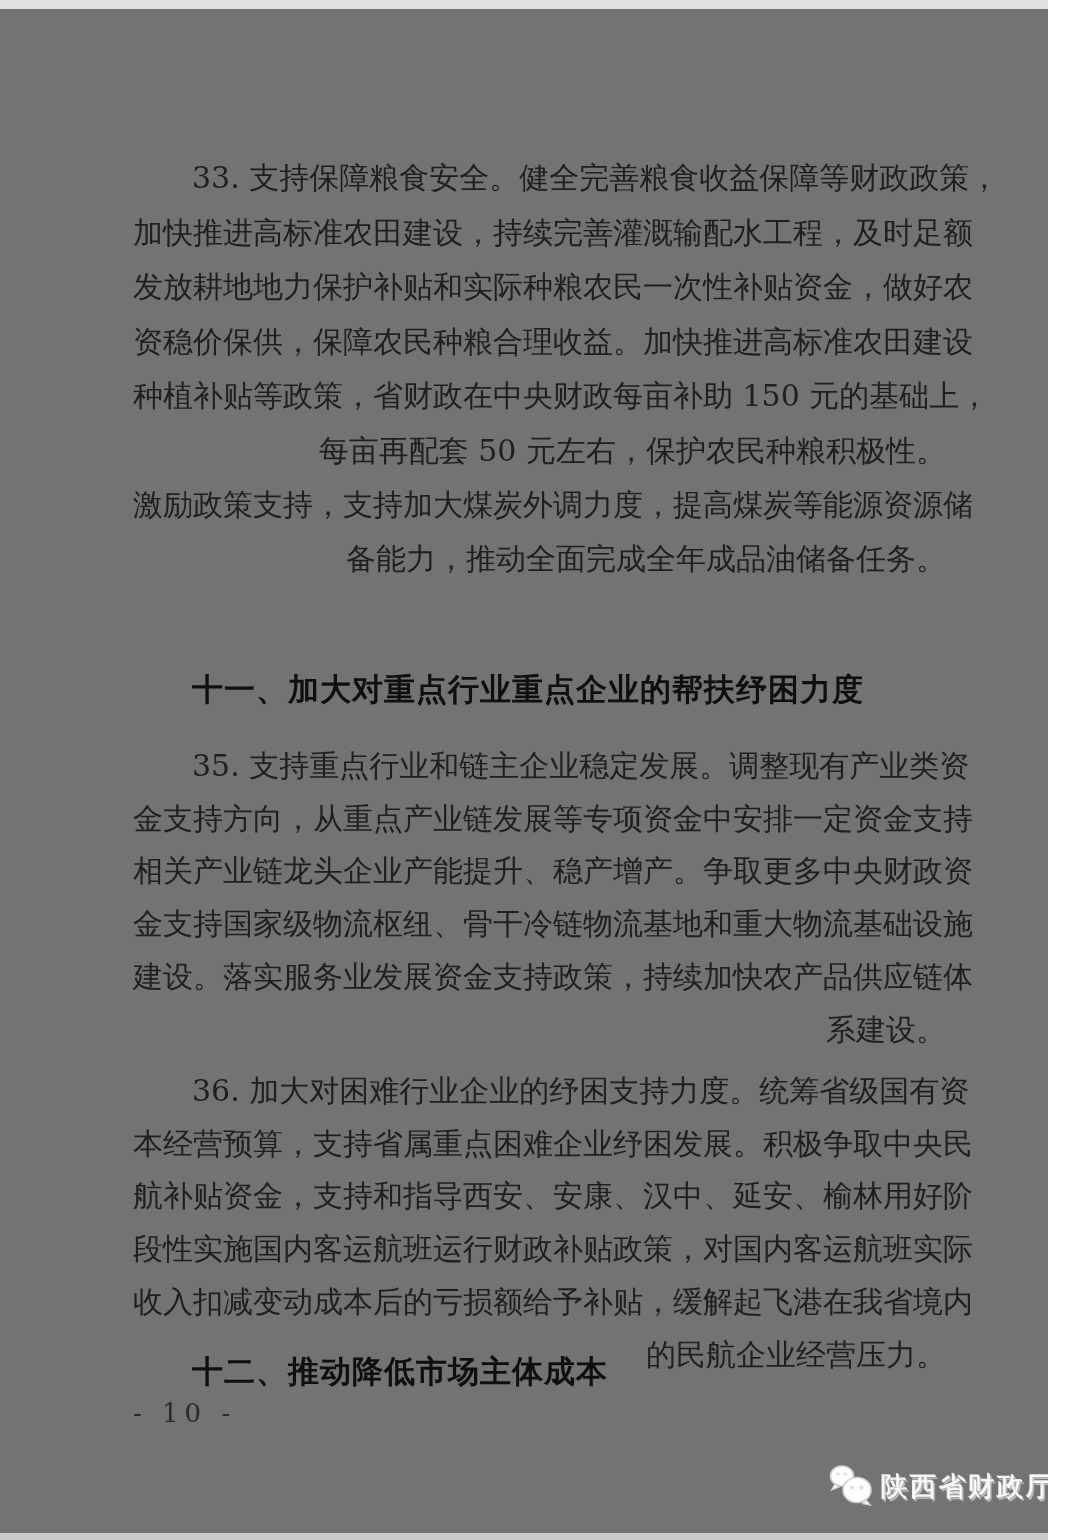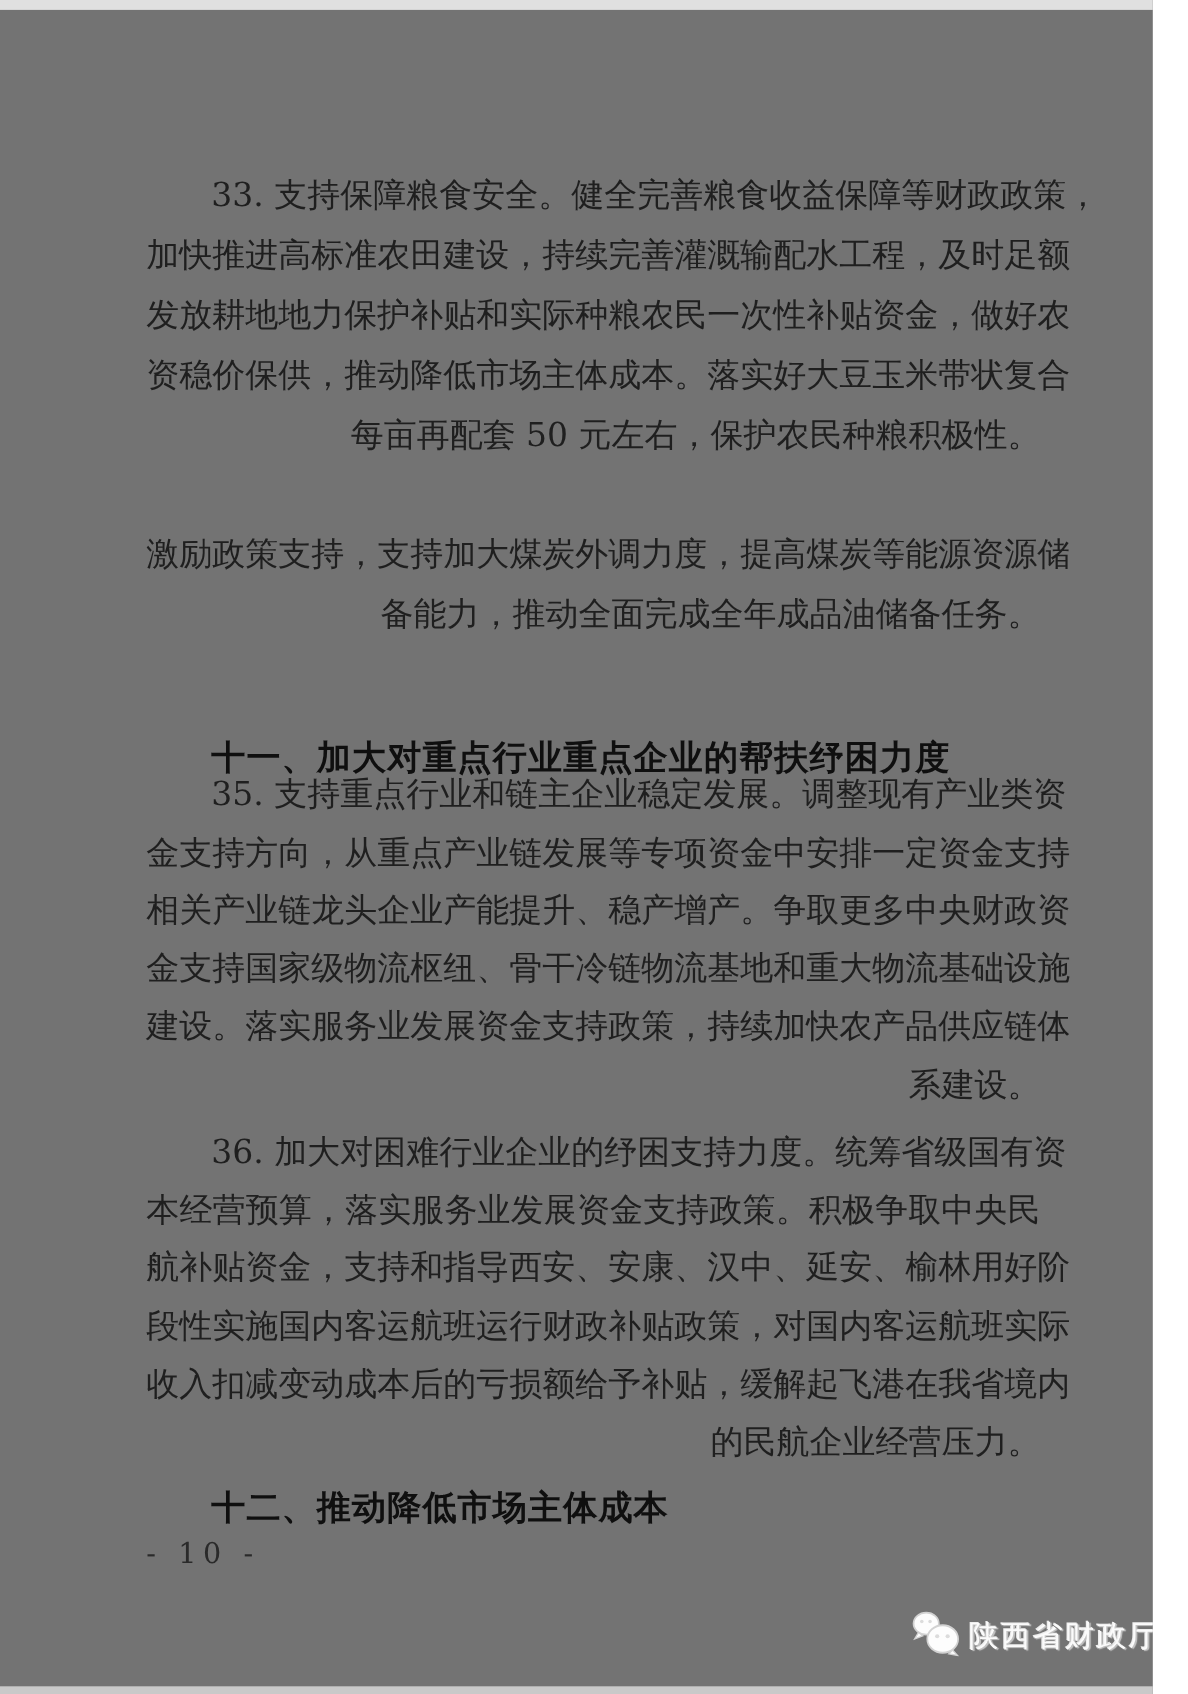--- a/index.html
+++ b/index.html
@@ -25,21 +25,21 @@
   .para {
     position: absolute;
     left: 133px;
     width: 813px;
     font-size: 30px;
     line-height: 54.6px;
     color: #1f1f1f;
     text-justify: inter-character;
   }
   .para.lh53 { line-height: 53.5px; }
-  .para.lh52 { line-height: 52.7px; }
+  .para.lh52 { line-height: 52.7px; margin-top: 43px; }
   .line { width: 100%; white-space: nowrap; }
   .line.first {
     padding-left: 59px;
     box-sizing: border-box;
     text-align: justify;
     text-align-last: justify;
   }
   .line.full {
     text-align: justify;
     text-align-last: justify;
@@ -98,21 +98,22 @@
 <body>
 
 <div class="screen">
 
   <div class="top-bar"></div>
 
   <section class="para" style="top:151px">
     <div class="line first">33. 支持保障粮食安全。健全完善粮食收益保障等财政政策，</div>
     <div class="line full">加快推进高标准农田建设，持续完善灌溉输配水工程，及时足额</div>
     <div class="line full">发放耕地地力保护补贴和实际种粮农民一次性补贴资金，做好农</div>
-    <div class="line full">资稳价保供，推动降低市场主体成本。落实好大豆玉米带状复合</div>
+    <div class="line full">资稳价保供，保障农民种粮合理收益。加快推进高标准农田建设</div>
+    <div class="line full">种植补贴等政策，省财政在中央财政每亩补助 150 元的基础上，</div>
     <div class="line last">每亩再配套 50 元左右，保护农民种粮积极性。</div>
   </section>
 
   <section class="para lh53" style="top:478px">
     <div class="line full">激励政策支持，支持加大煤炭外调力度，提高煤炭等能源资源储</div>
     <div class="line last">备能力，推动全面完成全年成品油储备任务。</div>
   </section>
 
   <h2 class="heading" style="top:669px">十一、加大对重点行业重点企业的帮扶纾困力度</h2>
 
@@ -120,21 +121,21 @@
     <div class="line first">35. 支持重点行业和链主企业稳定发展。调整现有产业类资</div>
     <div class="line full">金支持方向，从重点产业链发展等专项资金中安排一定资金支持</div>
     <div class="line full">相关产业链龙头企业产能提升、稳产增产。争取更多中央财政资</div>
     <div class="line full">金支持国家级物流枢纽、骨干冷链物流基地和重大物流基础设施</div>
     <div class="line full">建设。落实服务业发展资金支持政策，持续加快农产品供应链体</div>
     <div class="line last">系建设。</div>
   </section>
 
   <section class="para lh52" style="top:1022px">
     <div class="line first">36. 加大对困难行业企业的纾困支持力度。统筹省级国有资</div>
-    <div class="line full">本经营预算，落实服务业发展资金支持政策。积极争取中央民</div>
+    <div class="line full">本经营预算，支持省属重点困难企业纾困发展。积极争取中央民</div>
     <div class="line full">航补贴资金，支持和指导西安、安康、汉中、延安、榆林用好阶</div>
     <div class="line full">段性实施国内客运航班运行财政补贴政策，对国内客运航班实际</div>
     <div class="line full">收入扣减变动成本后的亏损额给予补贴，缓解起飞港在我省境内</div>
     <div class="line last">的民航企业经营压力。</div>
   </section>
 
   <h2 class="heading" style="top:1351px">十二、推动降低市场主体成本</h2>
 
   <div class="page-number">- 10 -</div>
 

